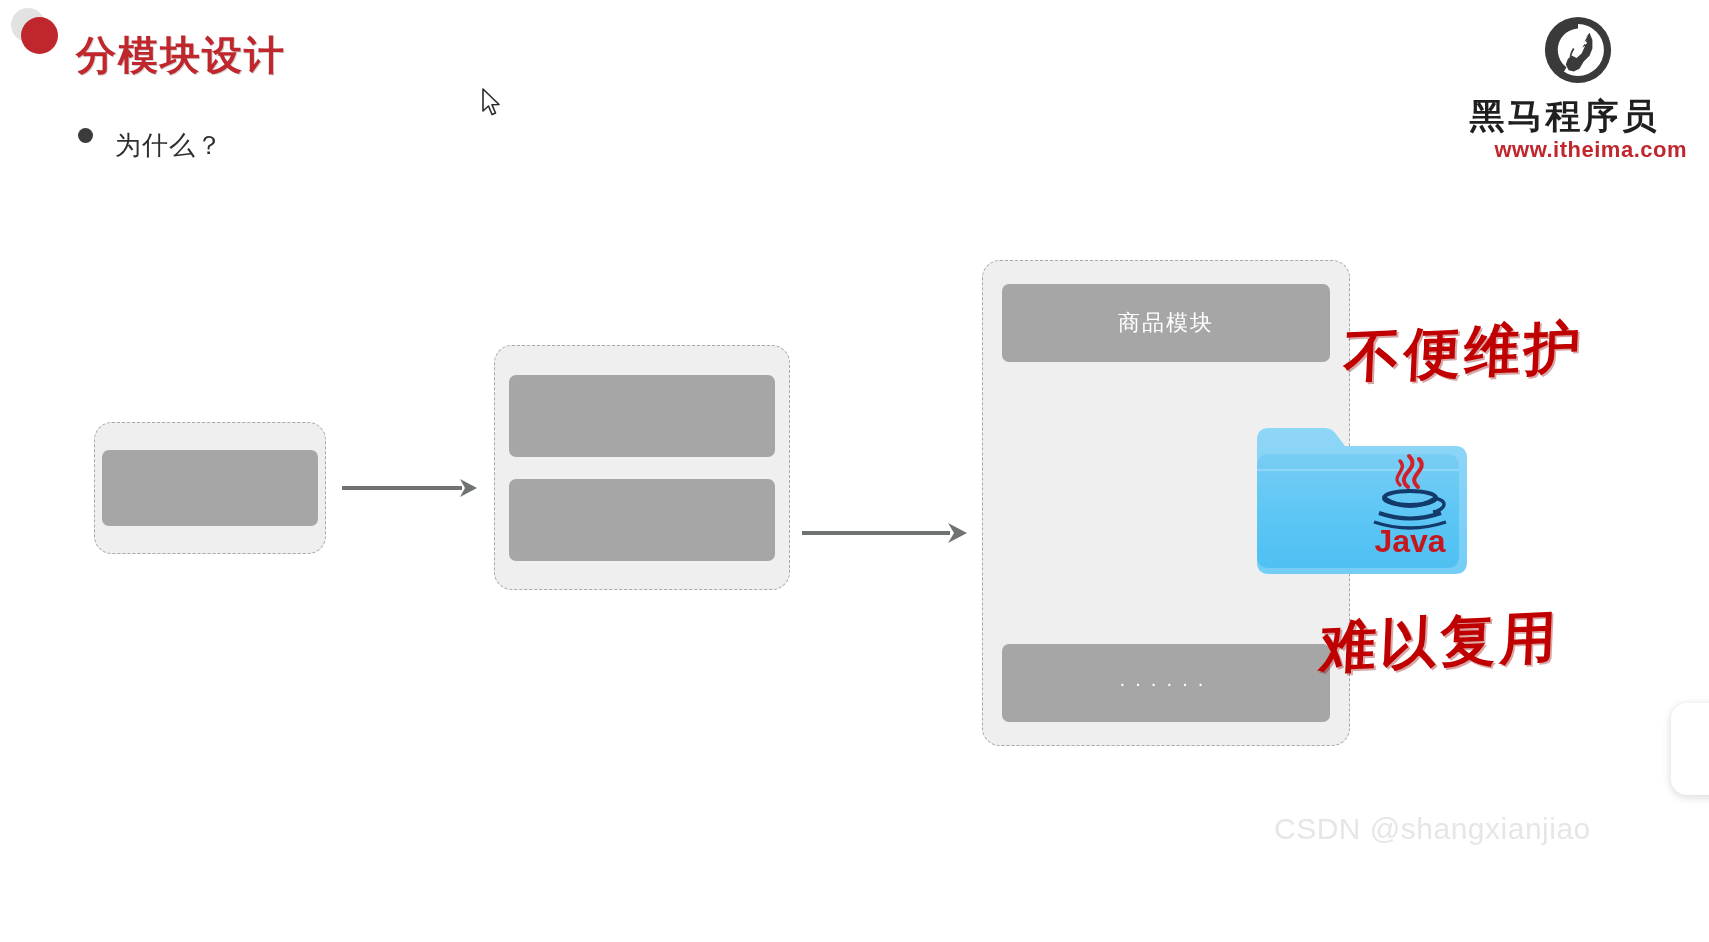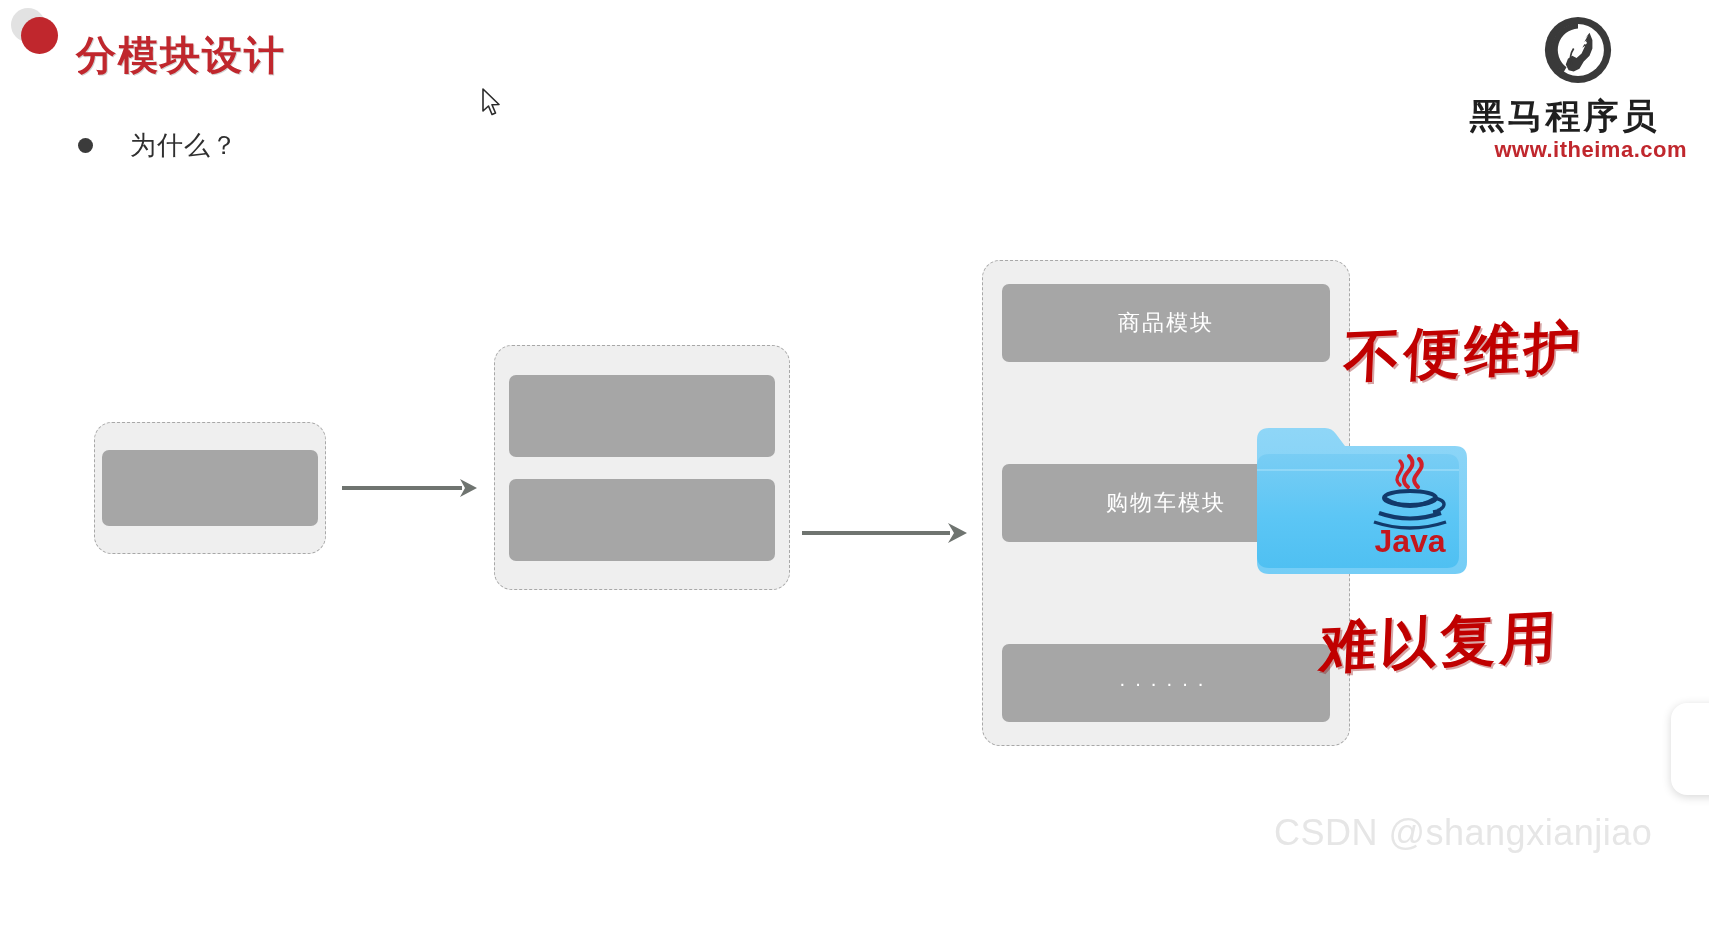--- a/index.html
+++ b/index.html
@@ -33,21 +33,21 @@
     font-size: 40px; font-weight: bold;
     color: #c0272d;
     letter-spacing: 2px;
     text-shadow: 1px 1px 0 rgba(0,0,0,0.18);
     white-space: nowrap;
   }
 
   
   .bullet-row {
     position: absolute; left: 78px; top: 128px;
-    display: flex; align-items: center; gap: 37px;
+    display: flex; gap: 22px;
   }
   .bullet-dot {
     width: 15px; height: 15px; border-radius: 50%;
     background: #3b3b3b; flex: 0 0 auto;
   }
   .bullet-text {
     font-size: 26px; color: #2f2f2f; letter-spacing: 1px;
     white-space: nowrap;
   }
 
@@ -129,21 +129,21 @@
     position: absolute; left: 1671px; top: 703px;
     width: 70px; height: 92px;
     background: #ffffff;
     border-radius: 16px;
     box-shadow: 0 2px 10px rgba(0,0,0,0.16);
   }
 
   
   .watermark {
     position: absolute; left: 1274px; top: 812px;
-    font-size: 36px; color: #e6e6e6;
+    font-size: 30px; color: #e6e6e6;
     letter-spacing: 0.5px; white-space: nowrap;
   }
 
   
   .cursor { position: absolute; left: 481px; top: 88px; }
 </style>
 </head>
 <body>
 
 <div id="slide">
@@ -188,21 +188,20 @@
     <div class="gray-block"></div>
   </div>
 
   <svg class="arrow arrow-2" width="170" height="42" viewBox="0 0 170 42">
     <line x1="2" y1="21" x2="150" y2="21" stroke="#6f7470" stroke-width="4"></line>
     <path d="M148 11 L167 21 L148 31 L154 21 Z" fill="#6f7470"></path>
   </svg>
 
   <div class="app-box box-large">
     <div class="gray-block">商品模块</div>
-    <div class="gray-block">购物车模块</div>
     <div class="gray-block dots-block">······</div>
   </div>
 
   <div class="annot annot-1">不便维护</div>
 
   <svg class="java-folder" viewBox="0 0 218 158">
     <defs>
       <linearGradient id="folderBack" x1="0" y1="0" x2="0" y2="1">
         <stop offset="0%" stop-color="#8fd6f7"></stop>
         <stop offset="100%" stop-color="#74cdf6"></stop>

